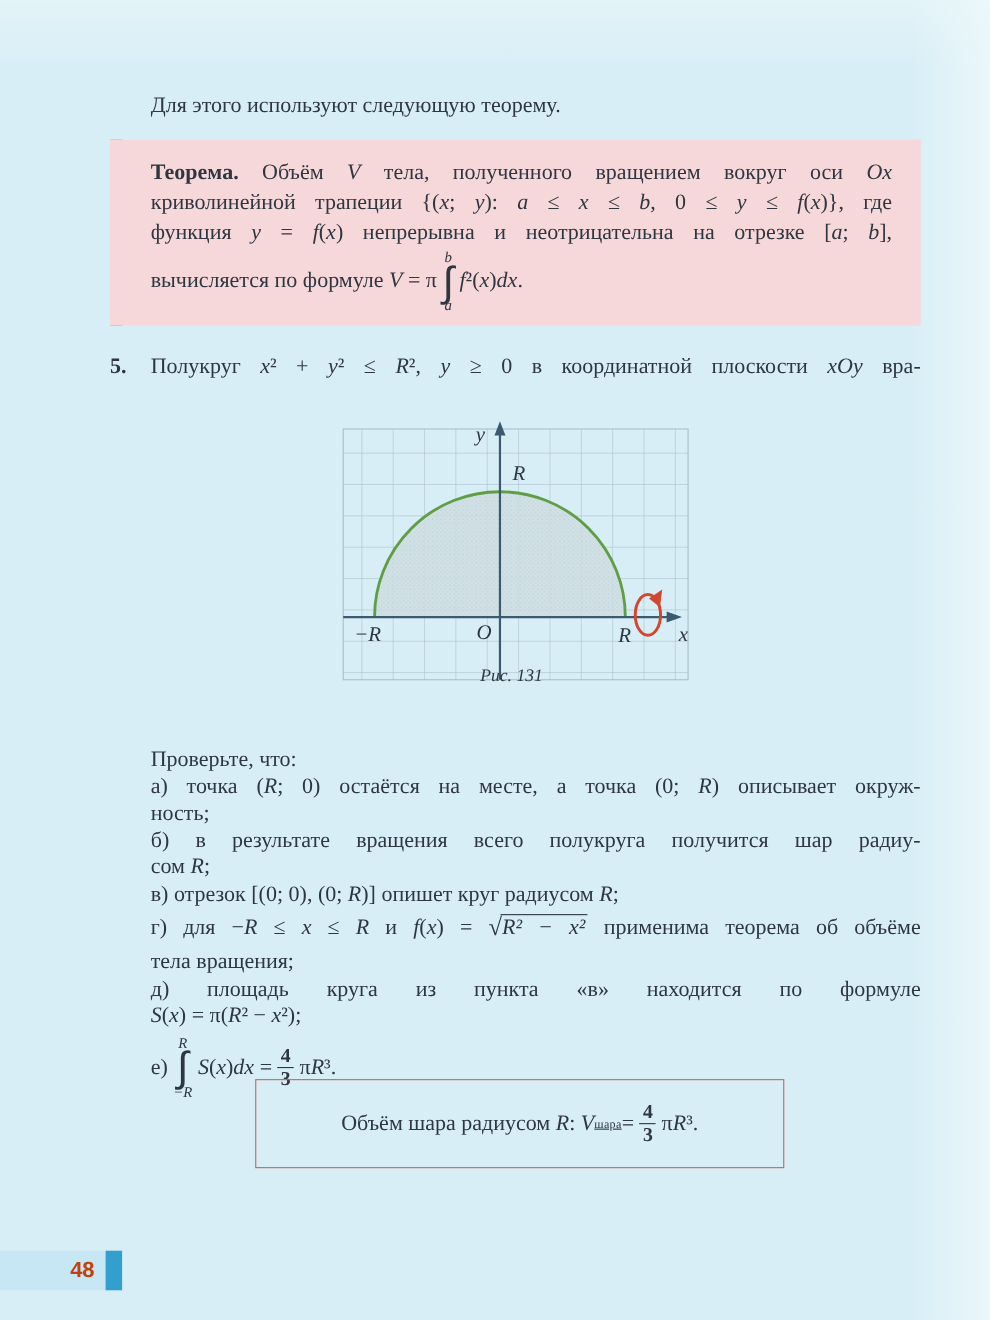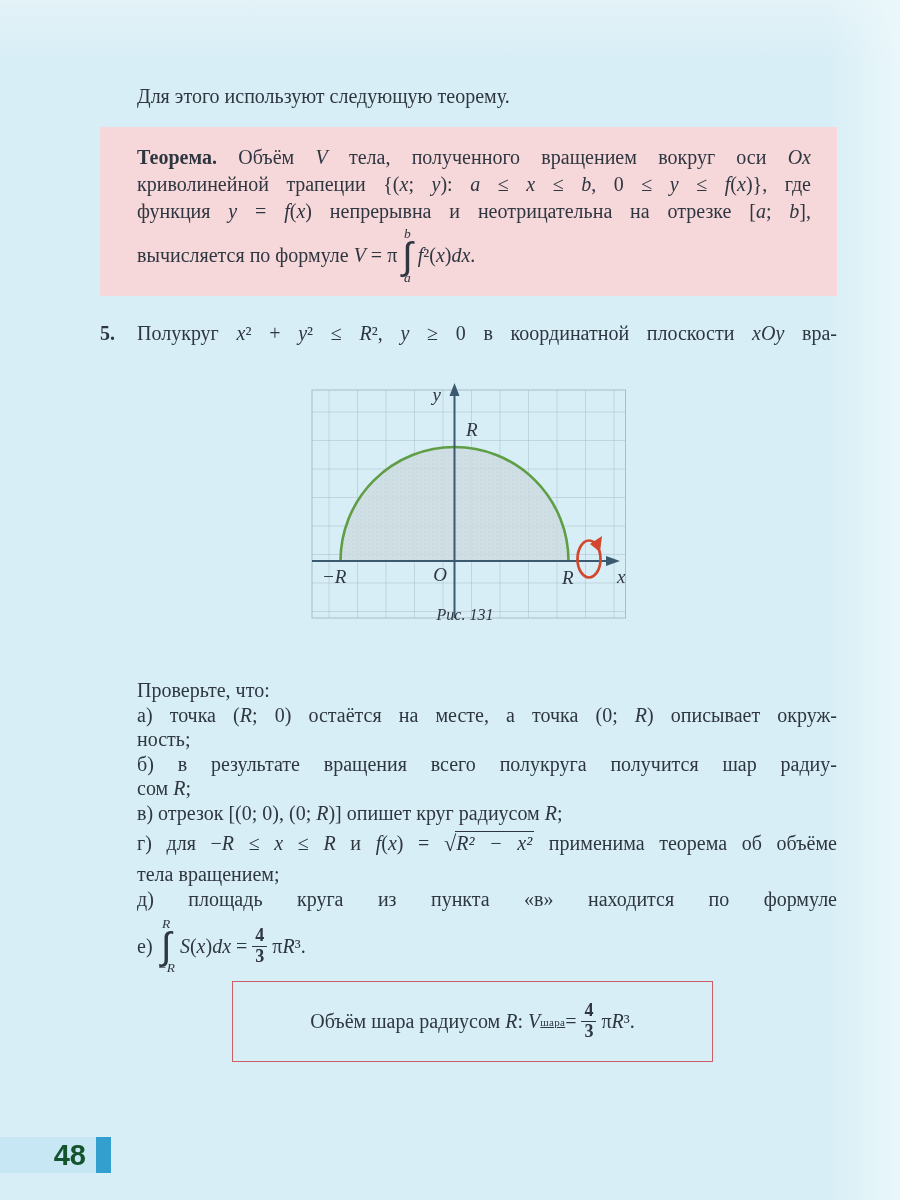--- a/index.html
+++ b/index.html
@@ -50,21 +50,21 @@
     border:1.6px solid #cb5e67;box-sizing:border-box;
     display:flex;align-items:center;justify-content:center;font-size:20px;
   }
   .vsub{font-size:11px;font-style:normal;vertical-align:-5px;letter-spacing:.3px;text-decoration:underline;}
   
   .fig{left:300px;top:383px;}
   .fig-caption{left:300px;top:606px;width:330px;text-align:center;font-style:italic;font-size:16px;}
   
   .footer-strip{left:0;top:1137px;width:96px;height:36px;background:#c6e7f3;}
   .footer-num{left:0;top:1137px;width:86px;height:36px;display:flex;align-items:center;justify-content:flex-end;
-    font-family:"Liberation Sans","DejaVu Sans",sans-serif;font-weight:bold;font-size:29px;color:#14532d;}
+    font-family:"Liberation Sans","DejaVu Sans",sans-serif;font-weight:bold;font-size:20px;color:#c2410c;}
   .footer-square{left:96px;top:1137px;width:15px;height:36px;background:#339fce;}
 </style>
 </head>
 <body>
 
 <div class="abs txt" style="left:137px;top:84px;width:700px;">Для этого используют следующую теорему.</div>
 
 <div class="abs theorem-bar"></div>
 <div class="abs theorem-box">
   <div class="txt just"><span class="seg-b">Теорема.</span><span class="seg-r"> Объём </span><span class="seg-i">V</span><span class="seg-r"> тела, полученного вращением вокруг оси </span><span class="seg-i">Ox</span></div>
@@ -123,22 +123,23 @@
 <div class="abs fig-caption">Рис. 131</div>
 
 <div class="abs check">
   <div class="ln"><span class="seg-r">Проверьте, что:</span></div>
   <div class="ln just"><span class="seg-r">а) точка (</span><span class="seg-i">R</span><span class="seg-r">; 0) остаётся на месте, а точка (0; </span><span class="seg-i">R</span><span class="seg-r">) описывает окруж-</span></div>
   <div class="ln"><span class="seg-r">ность;</span></div>
   <div class="ln just"><span class="seg-r">б) в результате вращения всего полукруга получится шар радиу-</span></div>
   <div class="ln"><span class="seg-r">сом </span><span class="seg-i">R</span><span class="seg-r">;</span></div>
   <div class="ln"><span class="seg-r">в) отрезок [(0; 0), (0; </span><span class="seg-i">R</span><span class="seg-r">)] опишет круг радиусом </span><span class="seg-i">R</span><span class="seg-r">;</span></div>
   <div class="ln ln-tall just"><span class="seg-r">г) для −</span><span class="seg-i">R</span><span class="seg-r"> ≤ </span><span class="seg-i">x</span><span class="seg-r"> ≤ </span><span class="seg-i">R</span><span class="seg-r"> и </span><span class="seg-i">f</span><span class="seg-r">(</span><span class="seg-i">x</span><span class="seg-r">) = </span><span class="seg-sq">√</span><span class="seg-ov">R² − x²</span><span class="seg-r"> применима теорема об объёме</span></div>
-  <div class="ln"><span class="seg-r">тела вращением;</span></div>
+  <div class="ln"><span class="seg-r">тела вращения;</span></div>
   <div class="ln just"><span class="seg-r">д) площадь круга из пункта «в» находится по формуле</span></div>
+  <div class="ln"><span class="seg-i">S</span><span class="seg-r">(</span><span class="seg-i">x</span><span class="seg-r">) = π(</span><span class="seg-i">R</span><span class="seg-r">² − </span><span class="seg-i">x</span><span class="seg-r">²);</span></div>
   <div class="e-row">
     <span><span class="seg-r">е) </span></span>
     <span class="int">
       <span class="lim">R</span>
       <span class="glyph">∫</span>
       <span class="lim">−R</span>
     </span>
     <span><span class="seg-i">S</span><span class="seg-r">(</span><span class="seg-i">x</span><span class="seg-r">)</span><span class="seg-i">dx</span><span class="seg-r"> = </span></span>
     <span class="frac">
       <span class="numr">4</span>

